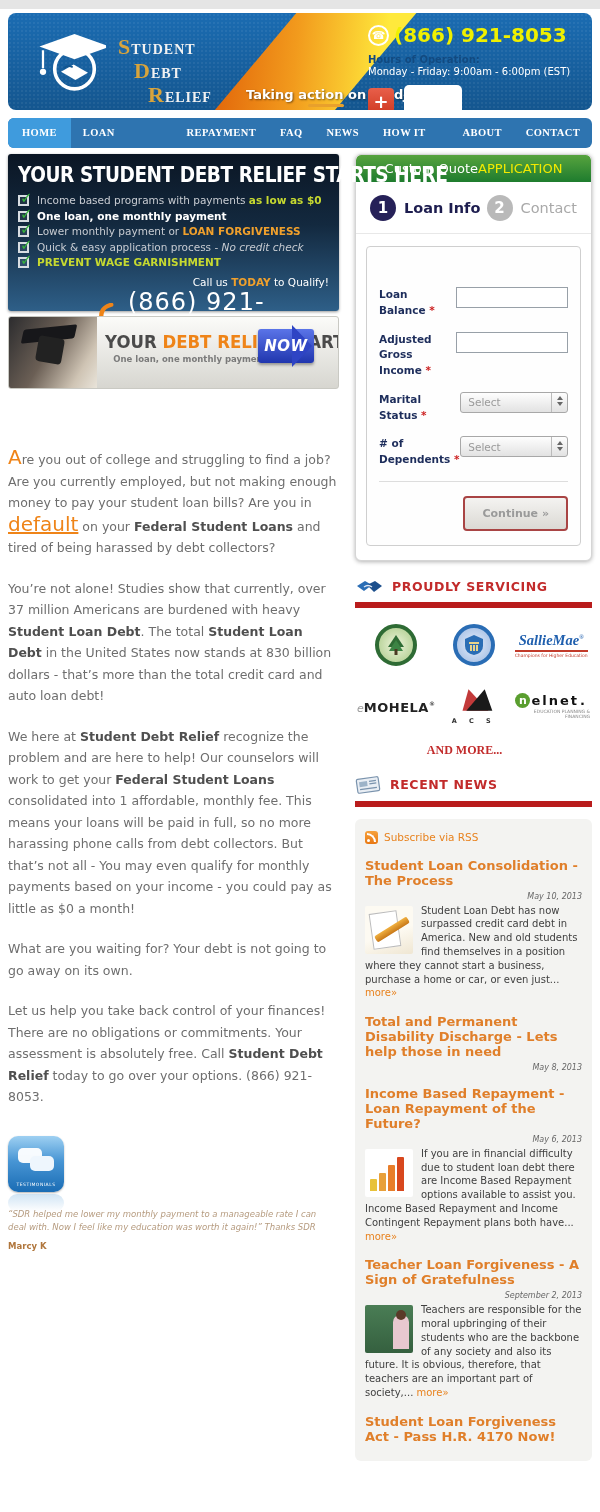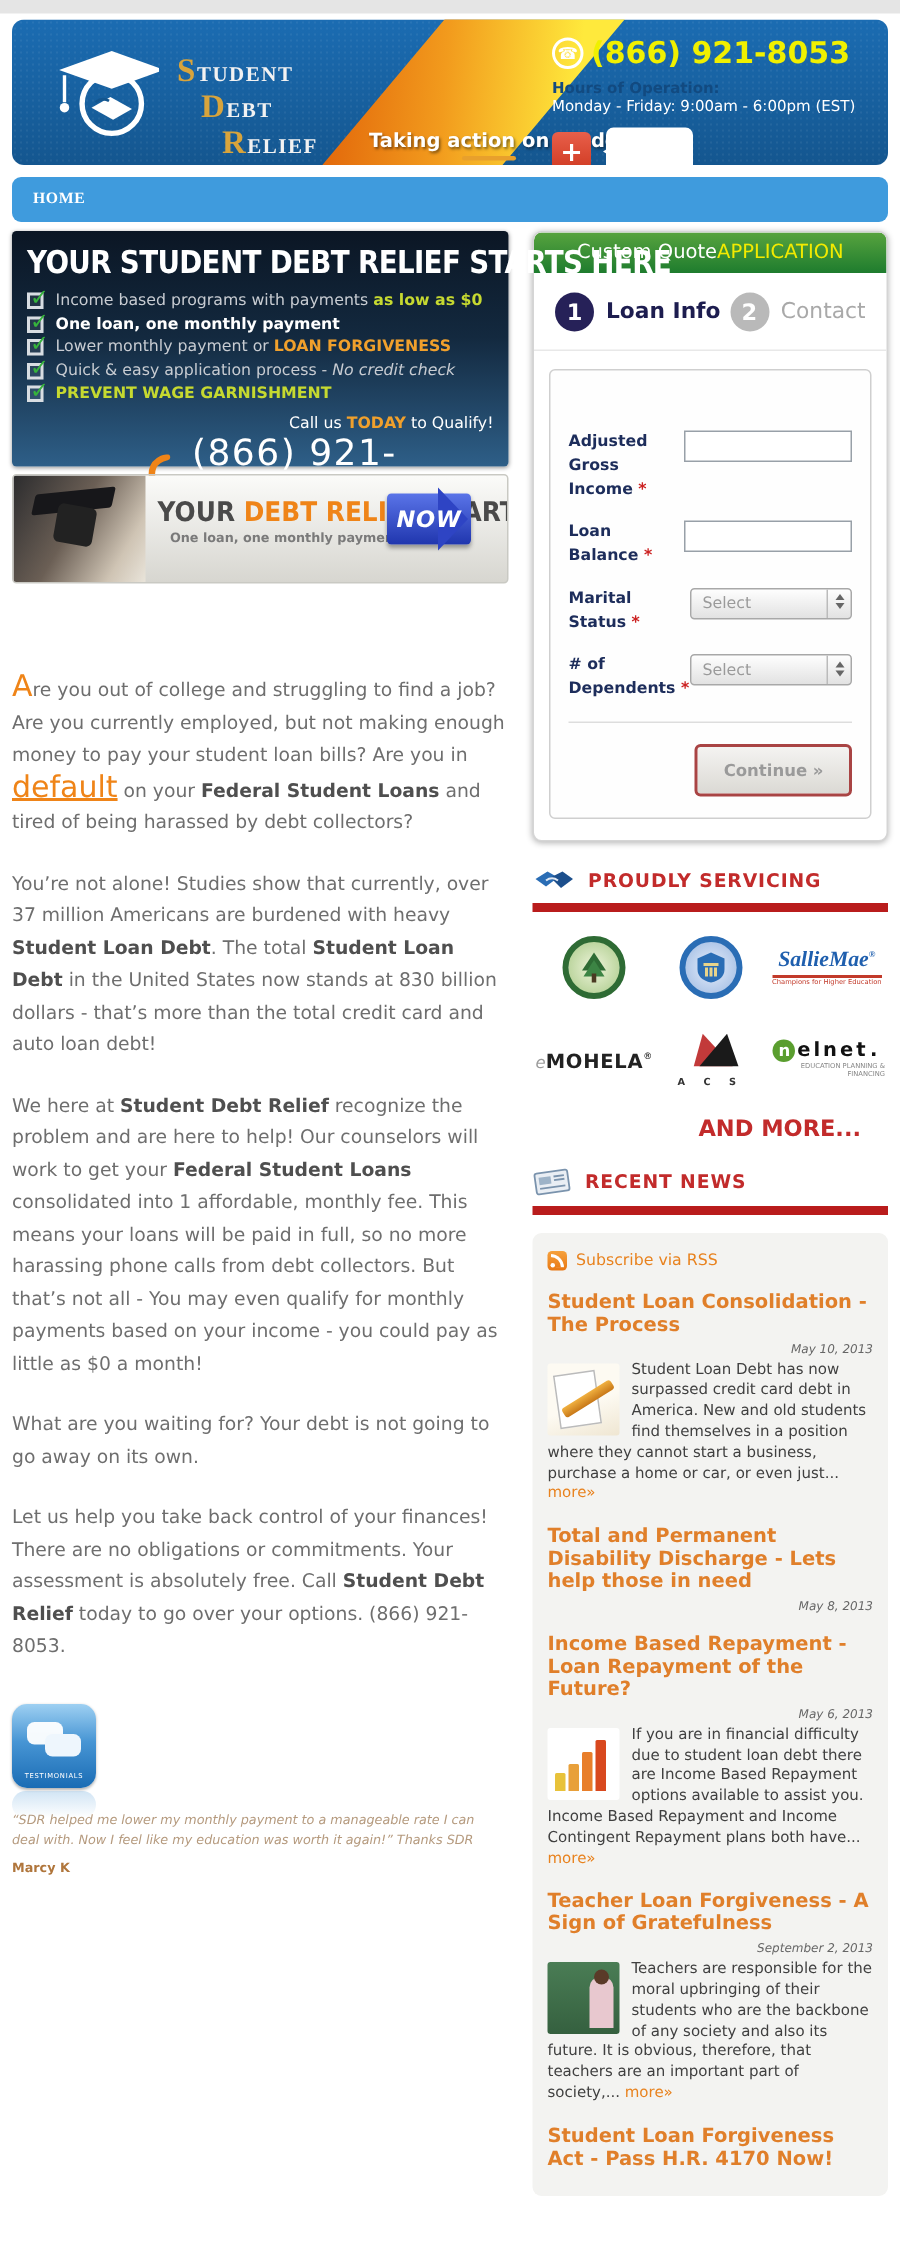--- a/index.html
+++ b/index.html
@@ -35,21 +35,21 @@
   .hours-label { margin-top:7px; color:#124a80; font-size:10px; font-weight:bold; }
   .hours-value { color:#fff; font-size:10px; margin-top:1px; }
   .plus-row { margin-top:8px; display:flex; align-items:center; }
   .plus-btn { width:26px; height:26px; background:linear-gradient(#e85f4a,#cf3a22); border-radius:4px;
     color:#fff; font-size:18px; font-weight:bold; display:flex; align-items:center; justify-content:center; }
   .plus-bubble { position:relative; width:58px; height:32px; background:#fff; border-radius:5px; margin-left:10px; }
   .plus-bubble::before { content:""; position:absolute; left:-7px; top:11px; border:5px solid transparent; border-right:8px solid #fff; }
 
   
   .nav { margin:8px 8px 0; height:30px; background:#2e74b0; border-radius:6px; display:flex; align-items:stretch;
-    font-family:"Liberation Serif", serif; overflow:hidden;flex-direction:column; }
+    font-family:"Liberation Serif", serif; overflow:hidden; }
   .nav-item { color:#fff; font-size:10.5px; font-weight:bold; letter-spacing:.4px; line-height:30px; padding:0 12px; cursor:pointer; }
   .nav-item.active { background:#3f9bdd; padding:0 14px; }
 
   
   .main { display:flex; padding:6px 8px 0; gap:16px; }
   .col-left { width:331px; flex:none; }
   .col-right { width:237px; flex:none; }
 
   
   .hero { height:157px; border-radius:3px; padding:9px 10px 0;
@@ -158,21 +158,21 @@
   .acs-mark { position:relative; width:34px; height:26px; margin:0 auto; }
   .acs-tri1 { position:absolute; left:2px; top:0; width:0; height:0; border:13px solid transparent; border-bottom:24px solid #c23a3a; transform:skewX(18deg) scaleY(.9); border-top:0; }
   .acs-tri2 { position:absolute; left:12px; top:0; width:0; height:0; border:13px solid transparent; border-bottom:24px solid #1a1a1a; transform:skewX(-14deg) scaleY(.9); border-top:0; }
   .acs-letters { font-size:6.5px; letter-spacing:5px; color:#333; margin-top:3px; font-weight:bold; }
   .nelnet { text-align:center; }
   .nelnet-row { display:flex; align-items:center; gap:1px; justify-content:center; }
   .nelnet-n { width:15px; height:15px; border-radius:50%; background:#5a9e2f; color:#fff; font-weight:bold; font-size:11px;
     display:flex; align-items:center; justify-content:center; }
   .nelnet-text { font-size:13px; font-weight:bold; color:#111; letter-spacing:2px; }
   .nelnet-sub { font-size:4.5px; color:#888; margin-top:1px; text-align:right; }
-  .and-more { text-align:right; padding:14px 18px 0 0; color:#c22b2b; font-weight:bold; font-size:15px; }
+  .and-more { text-align:center; padding:14px 18px 0 0; color:#c22b2b; font-weight:bold; font-size:12px;font-family:Liberation Serif, serif; }
 
   
   .news-panel { margin-top:12px; background:#f3f3f1; border-radius:6px; padding:12px 10px 16px; }
   .subscribe-row { display:flex; align-items:center; gap:6px; cursor:pointer; }
   .rss-icon { width:13px; height:13px; background:linear-gradient(#f6a13c,#e87814); border-radius:3px; position:relative; flex:none; }
   .rss-icon::before { content:""; position:absolute; left:2px; bottom:2px; width:3px; height:3px; background:#fff; border-radius:50%; }
   .rss-icon::after { content:""; position:absolute; left:2px; bottom:2px; width:7px; height:7px;
     border:2px solid #fff; border-left:none; border-bottom:none; border-radius:0 9px 0 0; }
   .subscribe-label { color:#e8821e; font-size:10.5px; }
   .news-article { margin-top:15px; }
@@ -338,25 +338,25 @@
       <div class="quote-steps">
         <span class="step-circle s1">1</span>
         <span class="step-label s1">Loan Info</span>
         <span class="step-right">
           <span class="step-circle s2">2</span>
           <span class="step-label s2">Contact</span>
         </span>
       </div>
       <div class="quote-body">
         <div class="field-row">
+          <span class="field-label"><span>Loan Balance </span><span class="req">*</span></span>
+          <input class="field-input" type="text" style="">
+        </div>
+        <div class="field-row">
           <span class="field-label"><span>Adjusted Gross Income </span><span class="req">*</span></span>
-          <input class="field-input" type="text" style="">
-        </div>
-        <div class="field-row">
-          <span class="field-label"><span>Loan Balance </span><span class="req">*</span></span>
           <input class="field-input" type="text" style="">
         </div>
         <div class="field-row">
           <span class="field-label"><span>Marital Status </span><span class="req">*</span></span>
           <span class="field-select">
             <span class="sel-value">Select</span>
             <span class="sel-stepper">
                 <i class="tri-up"></i>
                 <i class="tri-down"></i>
               </span>

